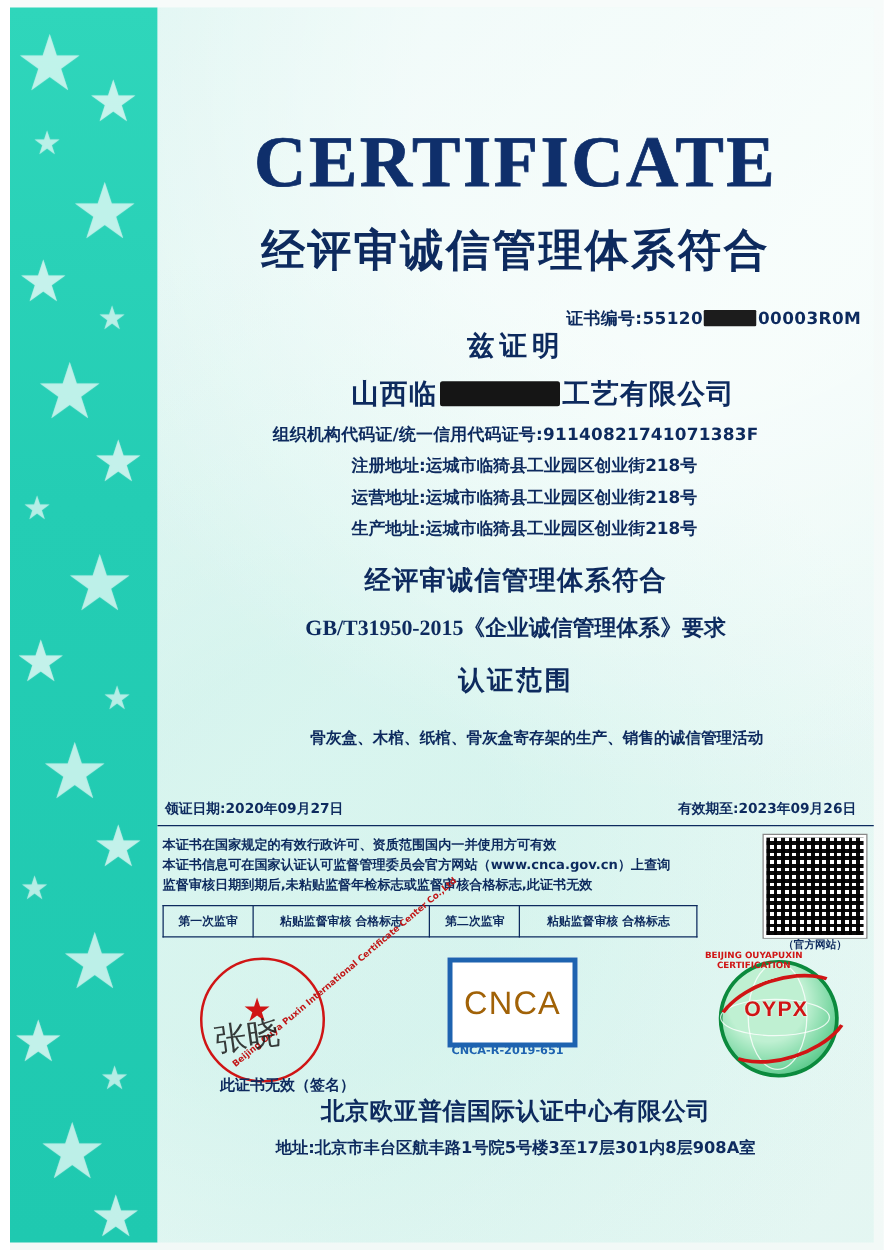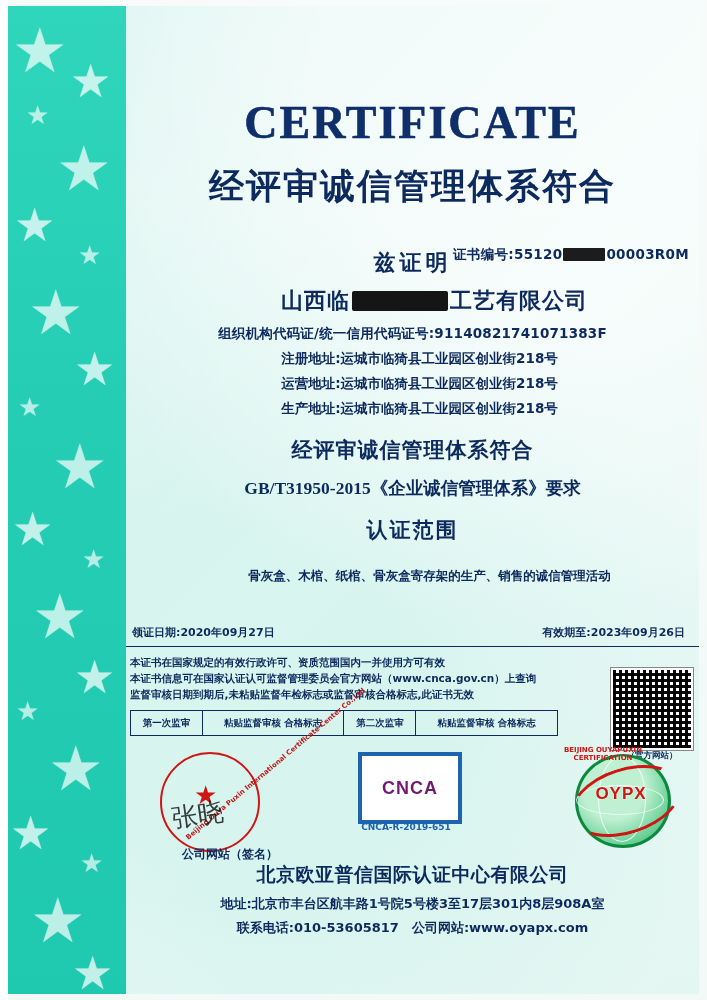--- a/index.html
+++ b/index.html
@@ -36,21 +36,21 @@
   .wash:after{
     content:"";position:absolute;inset:0;
     background:
       radial-gradient(circle at 75% 8%, rgba(255,255,255,.55) 0 22%, rgba(255,255,255,0) 55%),
       radial-gradient(circle at 20% 70%, rgba(180,235,224,.35) 0 20%, rgba(255,255,255,0) 60%);
   }
   .content{position:absolute;left:126px;top:0;width:573px;height:1000px;}
   .c{ text-align:center; }
 
   .title-en{
-    margin-top:96px;font-size:46px;font-weight:bold;letter-spacing:2px;
+    margin-top:96px;font-size:58px;font-weight:bold;letter-spacing:2px;
     color:#0f2f6b;font-family:"Liberation Serif","DejaVu Serif",serif;
     -webkit-text-stroke:0.6px #0f2f6b;
   }
   .title-cn{
     margin-top:14px;font-size:35px;font-weight:bold;color:#0d2a5e;
     font-family:"DejaVu Sans","Liberation Sans",sans-serif;letter-spacing:2px;
   }
   .certno{
     position:absolute;right:10px;top:246px;font-size:13.5px;color:#0d2a5e;
     font-weight:bold;letter-spacing:.3px;
@@ -119,21 +119,21 @@
   .sig{
     position:absolute;left:18px;top:44px;width:104px;height:44px;
     color:#1a1a1a;font-size:26px;font-family:"DejaVu Serif",serif;
     transform:rotate(-8deg);opacity:.85;
   }
   .sig-label{position:absolute;left:16px;top:96px;width:120px;text-align:center;font-size:12px;font-weight:bold;color:#0d2a5e;}
 
   .cnca{
     position:absolute;left:232px;top:6px;width:96px;height:64px;
     border:4px solid #1e63b0;display:flex;align-items:center;justify-content:center;
-    color:#701a75;font-weight:bold;font-size:18px;letter-spacing:1px;
+    color:#a16207;font-weight:normal;font-size:26px;letter-spacing:1px;
     font-family:"Liberation Sans",sans-serif;background:#fff;
   }
   .cnca-cap{position:absolute;left:220px;top:76px;width:120px;text-align:center;font-size:9px;color:#1e63b0;font-weight:bold;}
 
   .globe{
     position:absolute;right:22px;top:2px;width:108px;height:100px;
   }
   .globe-circle{
     position:absolute;left:6px;top:6px;width:90px;height:88px;border-radius:50%;
     border:3px solid #0b8a3d;background:
@@ -244,33 +244,32 @@
 
     <div class="logos">
 
       <div class="seal">
         <div class="seal-ring"></div>
         <div class="seal-star">★</div>
         <div class="seal-txt">
           <span style="left:6px;top:10px;transform:rotate(-40deg);">Beijing Ouya Puxin International Certificate Center Co.,Ltd</span>
         </div>
         <div class="sig">张晓</div>
-        <div class="sig-label">公司网站（签名）</div>
+        <div class="sig-label">此证书无效（签名）</div>
       </div>
 
       <div class="cnca">CNCA</div>
       <div class="cnca-cap">CNCA-R-2019-651</div>
 
       <div class="globe">
         <div class="globe-circle"></div>
         <div class="globe-swoosh"></div>
         <div class="globe-txt">OYPX</div>
         <div class="globe-cap">BEIJING OUYAPUXIN CERTIFICATION</div>
       </div>
 
     </div>
 
     <div class="c issuer">北京欧亚普信国际认证中心有限公司</div>
     <div class="c issuer-addr">地址:北京市丰台区航丰路1号院5号楼3至17层301内8层908A室</div>
-    <div class="c issuer-contact">联系电话:010-53605817　公司网站:www.oyapx.com</div>
 
   </div>
 </div>
 
 </body></html>

